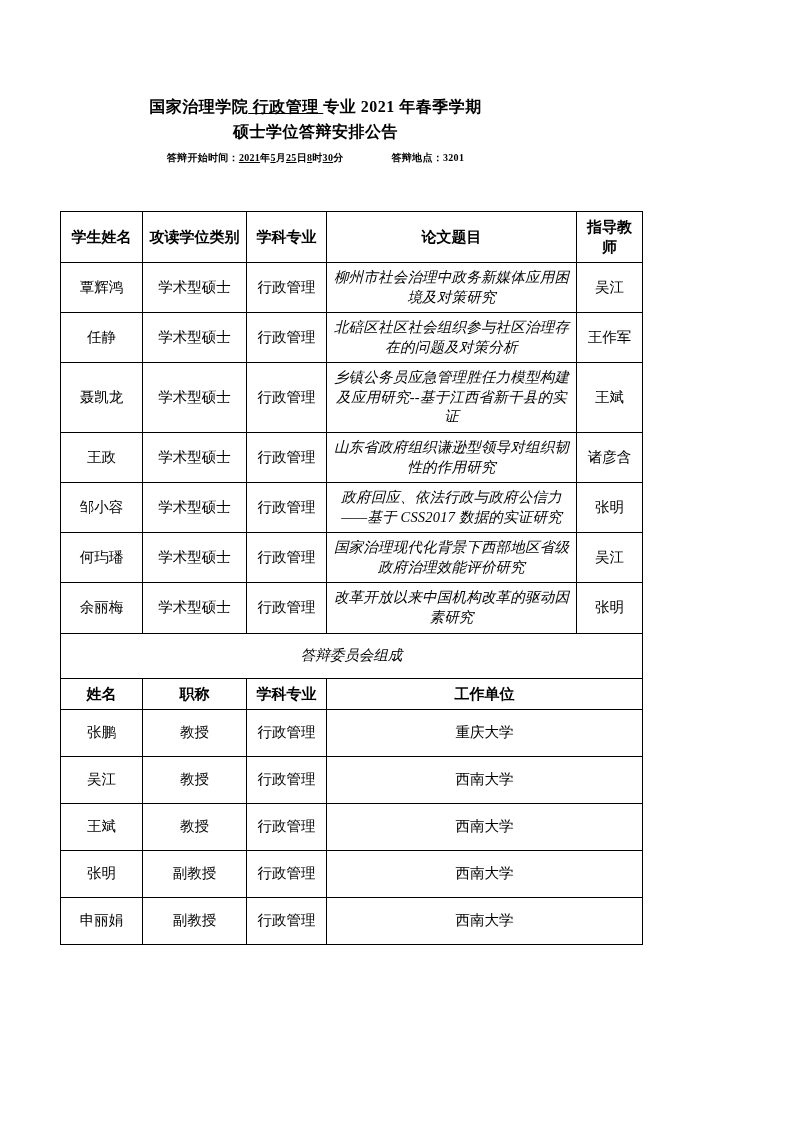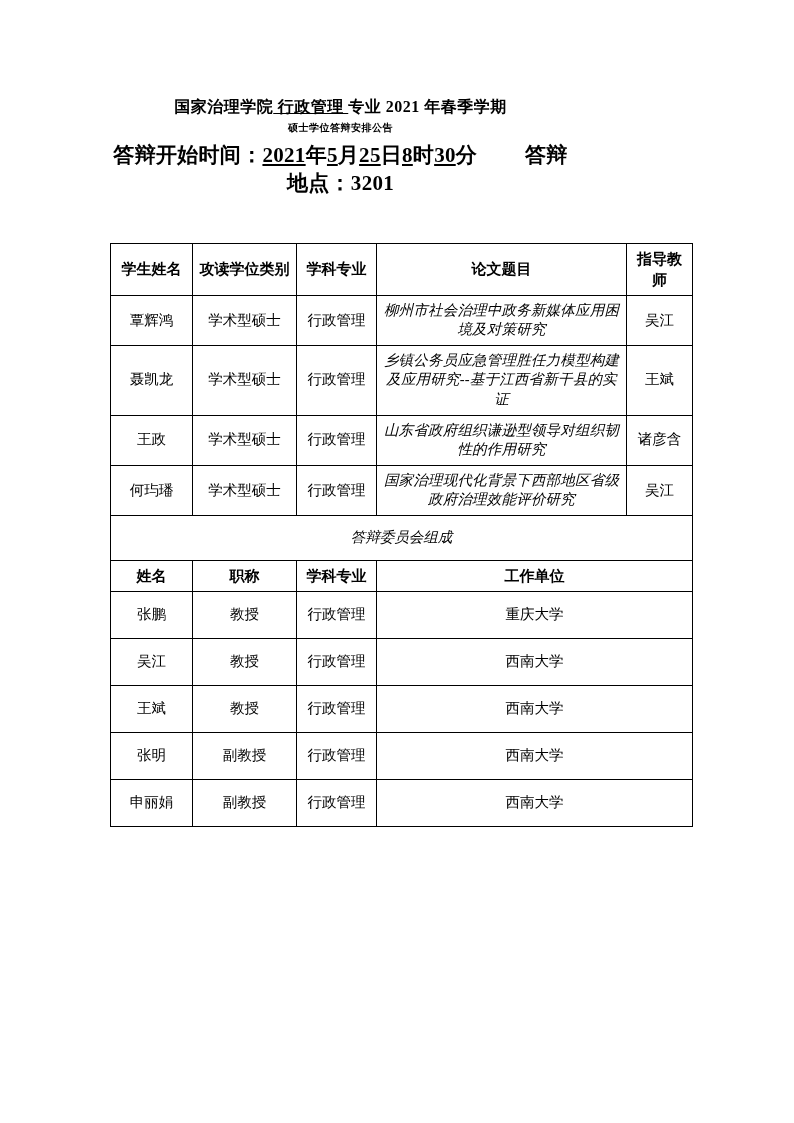--- a/index.html
+++ b/index.html
@@ -11,42 +11,42 @@
     height: 1123px;
     background: #ffffff;
     font-family: "Liberation Serif", "DejaVu Serif", serif;
     color: #000000;
   }
   .page {
     position: relative;
     width: 643px;
     height: 1123px;
     box-sizing: border-box;
-    padding: 95px 72px 0 110px;
+    padding: 95px 72px 0 60px;
   }
   .title-block {
     text-align: center;
     line-height: 1.55;
   }
   .title-line-1 {
     font-size: 16px;
     font-weight: bold;
     letter-spacing: 0.5px;
   }
   .title-line-2 {
-    font-size: 10px;
+    font-size: 16px;
     font-weight: bold;
     letter-spacing: 0.5px;
   }
   .u {
     text-decoration: underline;
   }
   .meta-line {
     margin-top: 6px;
-    font-size: 21px;
+    font-size: 10px;
     font-weight: bold;
     text-align: center;
     letter-spacing: 0.3px;
   }
   .meta-line .gap {
     display: inline-block;
     width: 48px;
   }
   .num {
     font-family: "Liberation Serif", "DejaVu Serif", serif;
@@ -120,39 +120,60 @@
       </tr>
 
       <tr class="row-h">
         <td>覃辉鸿</td>
         <td>学术型硕士</td>
         <td>行政管理</td>
         <td class="thesis-cell">柳州市社会治理中政务新媒体应用困境及对策研究</td>
         <td>吴江</td>
       </tr>
       <tr class="row-h">
+        <td>任静</td>
+        <td>学术型硕士</td>
+        <td>行政管理</td>
+        <td class="thesis-cell">北碚区社区社会组织参与社区治理存在的问题及对策分析</td>
+        <td>王作军</td>
+      </tr>
+      <tr class="row-h">
         <td>聂凯龙</td>
         <td>学术型硕士</td>
         <td>行政管理</td>
         <td class="thesis-cell">乡镇公务员应急管理胜任力模型构建及应用研究--基于江西省新干县的实证</td>
         <td>王斌</td>
       </tr>
       <tr class="row-h">
         <td>王政</td>
         <td>学术型硕士</td>
         <td>行政管理</td>
         <td class="thesis-cell">山东省政府组织谦逊型领导对组织韧性的作用研究</td>
         <td>诸彦含</td>
       </tr>
       <tr class="row-h">
+        <td>邹小容</td>
+        <td>学术型硕士</td>
+        <td>行政管理</td>
+        <td class="thesis-cell">政府回应、依法行政与政府公信力——基于 CSS2017 数据的实证研究</td>
+        <td>张明</td>
+      </tr>
+      <tr class="row-h">
         <td>何玙璠</td>
         <td>学术型硕士</td>
         <td>行政管理</td>
         <td class="thesis-cell">国家治理现代化背景下西部地区省级政府治理效能评价研究</td>
         <td>吴江</td>
+      </tr>
+      <tr class="row-h">
+        <td>余丽梅</td>
+        <td>学术型硕士</td>
+        <td>行政管理</td>
+        <td class="thesis-cell">改革开放以来中国机构改革的驱动因素研究</td>
+        <td>张明</td>
       </tr>
 
       <tr class="section-row">
         <td colspan="5">答辩委员会组成</td>
       </tr>
 
       <tr>
         <th>姓名</th>
         <th>职称</th>
         <th>学科专业</th>

